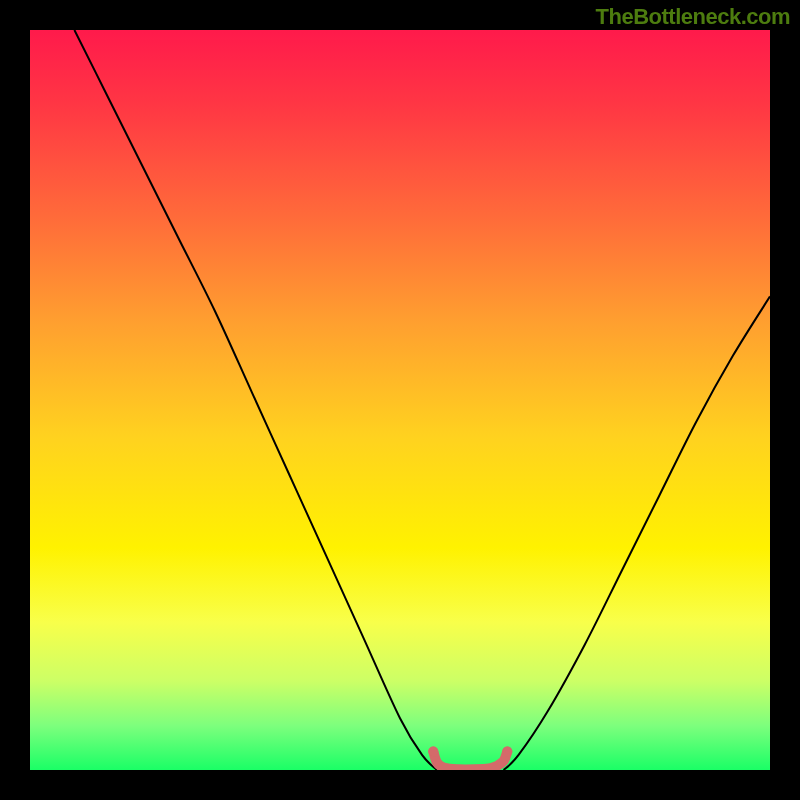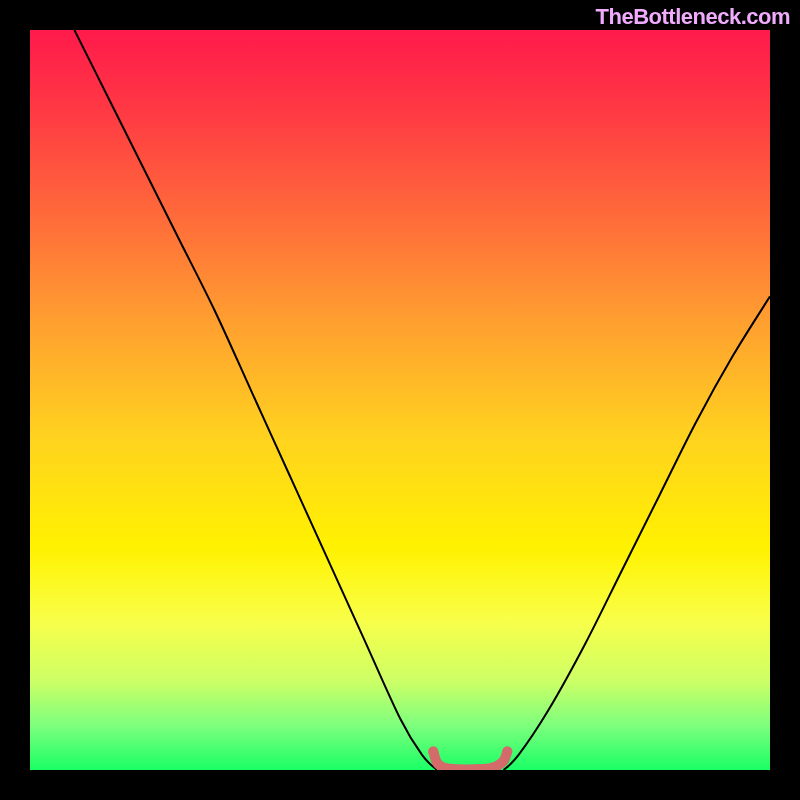--- a/index.html
+++ b/index.html
@@ -8,21 +8,21 @@
     width: 800px;
     height: 800px;
     background: #000;
     overflow: hidden;
     font-family: Arial, Helvetica, sans-serif;
   }
   .watermark {
     position: absolute;
     top: 4px;
     right: 10px;
-    color: #f0abfc;
+    color: #4d7c0f;
     font-size: 22px;
     font-weight: bold;
     letter-spacing: -0.5px;
     z-index: 10;
   }
   .frame {
     position: absolute;
     inset: 0;
     background: #000;
   }

